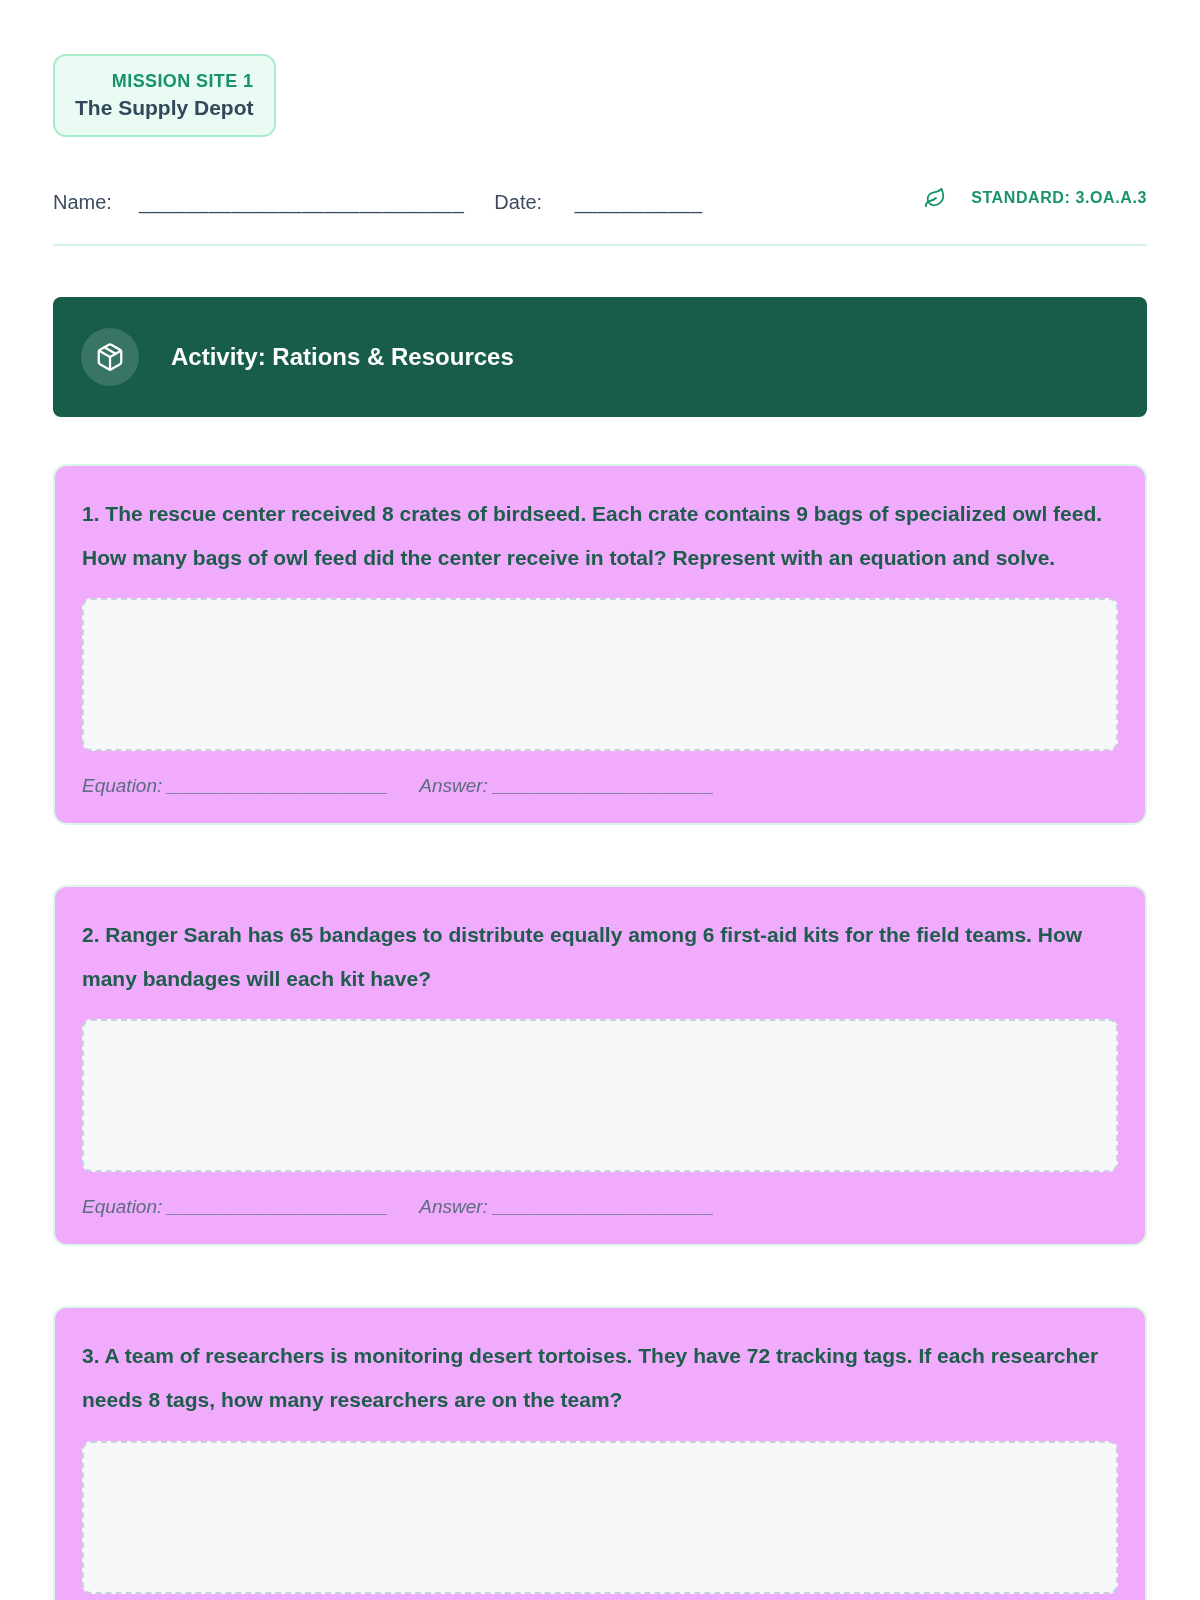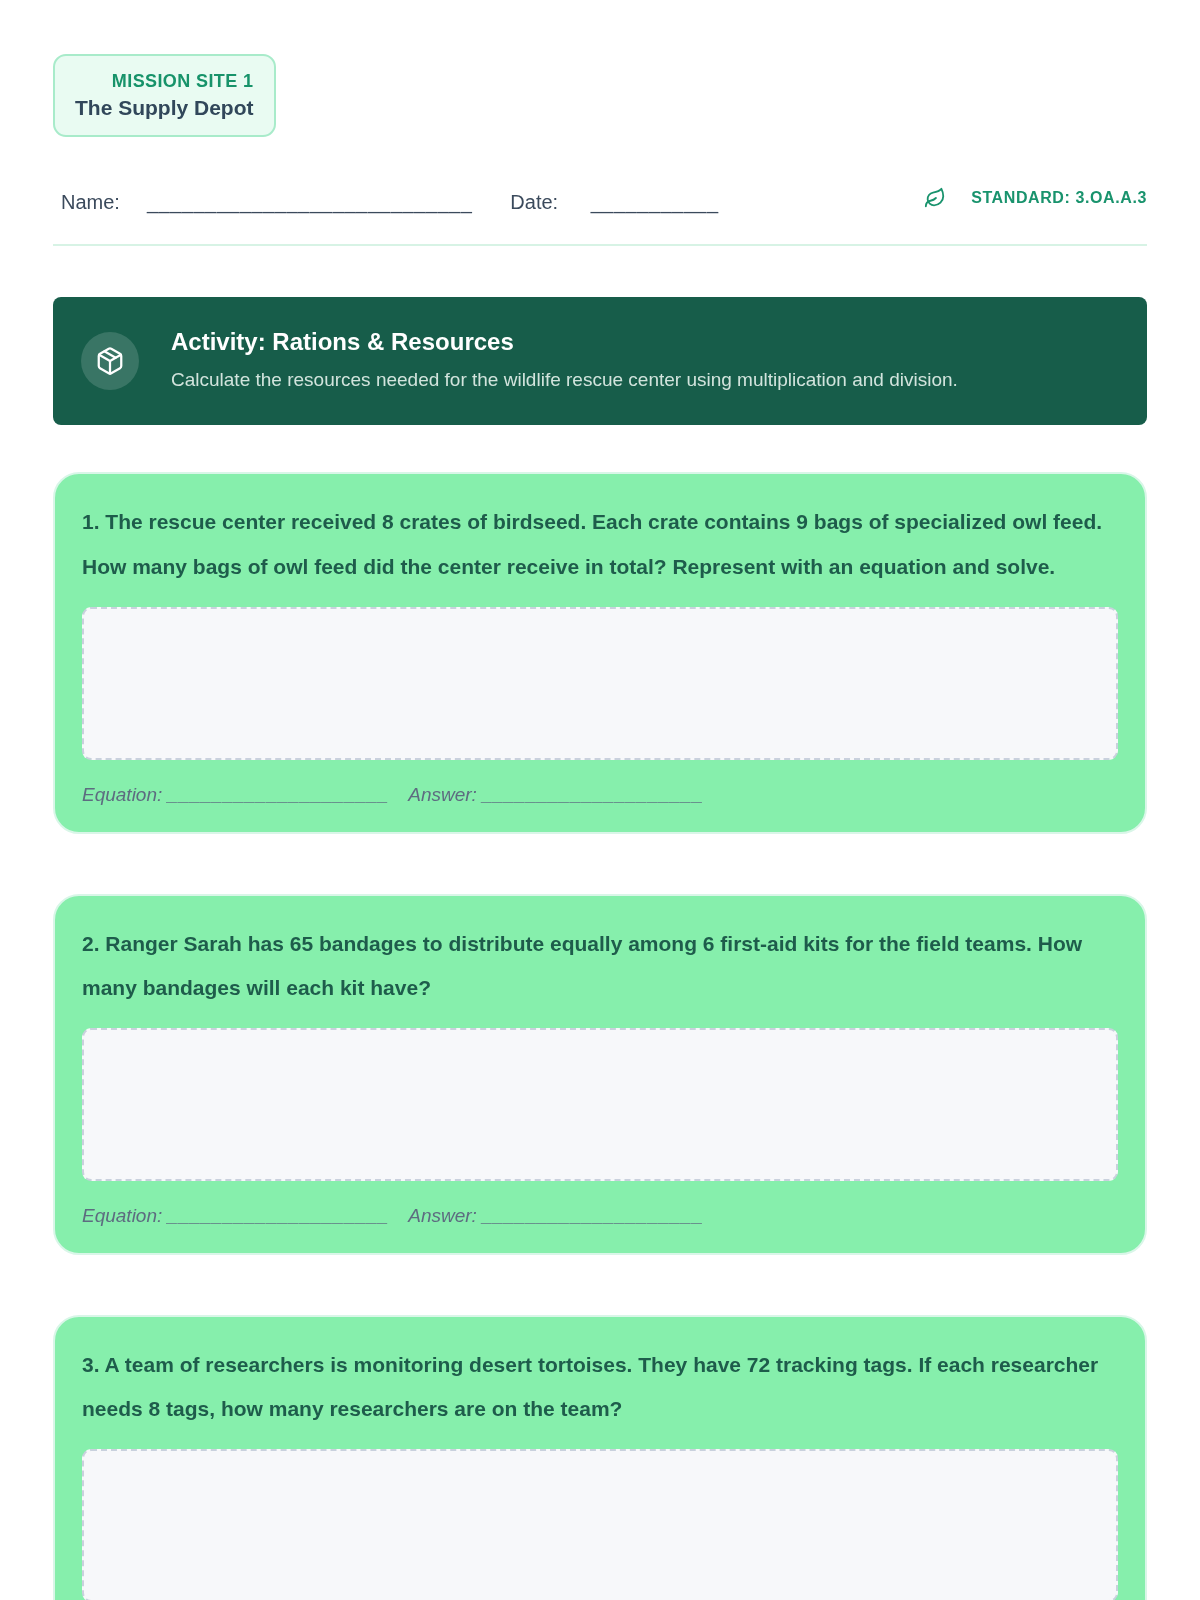--- a/index.html
+++ b/index.html
@@ -26,46 +26,46 @@
   .header-top{display:flex;justify-content:space-between;align-items:flex-start;}
   h1.title{font-size:46px;font-weight:800;color:var(--brand-green);letter-spacing:-0.5px;line-height:1.05;}
   .subtitle{margin-top:13px;font-size:24px;font-style:italic;font-weight:600;color:var(--accent-green);}
   .badge{background:var(--badge-bg);border:2px solid var(--badge-border);border-radius:13px;
          padding:15px 20px;text-align:right;margin-top:-4px;}
   .badge-label{font-size:18px;font-weight:bold;letter-spacing:0.4px;color:#17936a;}
   .badge-title{font-size:21px;font-weight:bold;color:#31475a;margin-top:4px;}
 
   .meta-row{display:flex;align-items:baseline;margin-top:50px;font-size:20px;}
   .meta-row .line{color:var(--slate-text);letter-spacing:0.5px;margin-left:19px;}
-  .field-label{font-weight:500;color:var(--slate-text);margin-right:8px;margin-left:8px;}
+  .field-label{font-weight:500;color:var(--slate-text);margin-right:8px;}
   .date-field{margin-left:30px;}
   .standard{margin-left:auto;display:flex;align-items:center;gap:25px;
             color:#19936d;font-weight:bold;font-size:16px;letter-spacing:0.6px;}
   .standard svg{width:22px;height:22px;}
   .divider{border:none;border-top:2px solid var(--divider);margin-top:30px;}
 
   
   .banner{margin-top:51px;background:var(--banner-green);border-radius:8px;
           padding:31px 40px 31px 28px;display:flex;align-items:center;gap:32px;}
   .banner-icon-circle{flex:0 0 58px;width:58px;height:58px;border-radius:50%;
           background:rgba(255,255,255,0.15);display:flex;align-items:center;justify-content:center;}
   .banner-icon-circle svg{width:30px;height:30px;color:#ffffff;}
   .banner-title{font-size:24px;font-weight:bold;color:#ffffff;}
   .banner-desc{margin-top:9px;font-size:19px;line-height:1.55;color:var(--banner-text-muted);max-width:900px;}
 
   
-  .card{margin-top:47px;background:#86efac;border:2px solid var(--card-border);
-        border-radius:26px;padding:26px 27px;}
+  .card{margin-top:47px;background:#f0abfc;border:2px solid var(--card-border);
+        border-radius:14px;padding:26px 27px;}
   .card + .card{margin-top:60px;}
   .problem-text{font-size:21px;font-weight:bold;color:var(--problem-green);line-height:2.1;}
   .work-area{margin-top:18px;height:153px;background:var(--work-bg);
              border:2px dashed var(--work-border);border-radius:9px;}
   .eq-row{margin-top:24px;font-size:19px;font-style:italic;color:var(--muted-slate);}
   .eq-row .blank{letter-spacing:0.5px;}
-  .eq-row .answer-label{margin-left:14px;}
+  .eq-row .answer-label{margin-left:25px;}
 </style>
 </head>
 <body>
 
 <div class="page">
 
   <div class="header-top">
     <div class="badge">
       <div class="badge-label">MISSION SITE 1</div>
       <div class="badge-title">The Supply Depot</div>
@@ -94,21 +94,20 @@
     <div class="banner-icon-circle">
       <svg viewBox="0 0 24 24" fill="none" stroke="currentColor" stroke-width="1.8" stroke-linecap="round" stroke-linejoin="round">
         <path d="m7.5 4.27 9 5.15"></path>
         <path d="M21 8a2 2 0 0 0-1-1.73l-7-4a2 2 0 0 0-2 0l-7 4A2 2 0 0 0 3 8v8a2 2 0 0 0 1 1.73l7 4a2 2 0 0 0 2 0l7-4A2 2 0 0 0 21 16Z"></path>
         <path d="m3.3 7 8.7 5 8.7-5"></path>
         <path d="M12 22V12"></path>
       </svg>
     </div>
     <div>
       <div class="banner-title">Activity: Rations &amp; Resources</div>
-      <div class="banner-desc">Calculate the resources needed for the wildlife rescue center using multiplication and division.</div>
     </div>
   </div>
 
   <div class="card">
     <div class="problem-text">1. The rescue center received 8 crates of birdseed. Each crate contains 9 bags of specialized owl feed. How many bags of owl feed did the center receive in total? Represent with an equation and solve.</div>
     <div class="work-area"></div>
     <div class="eq-row">
       <span>Equation:</span>
       <span class="blank">____________________</span>
       <span class="answer-label">Answer:</span>

